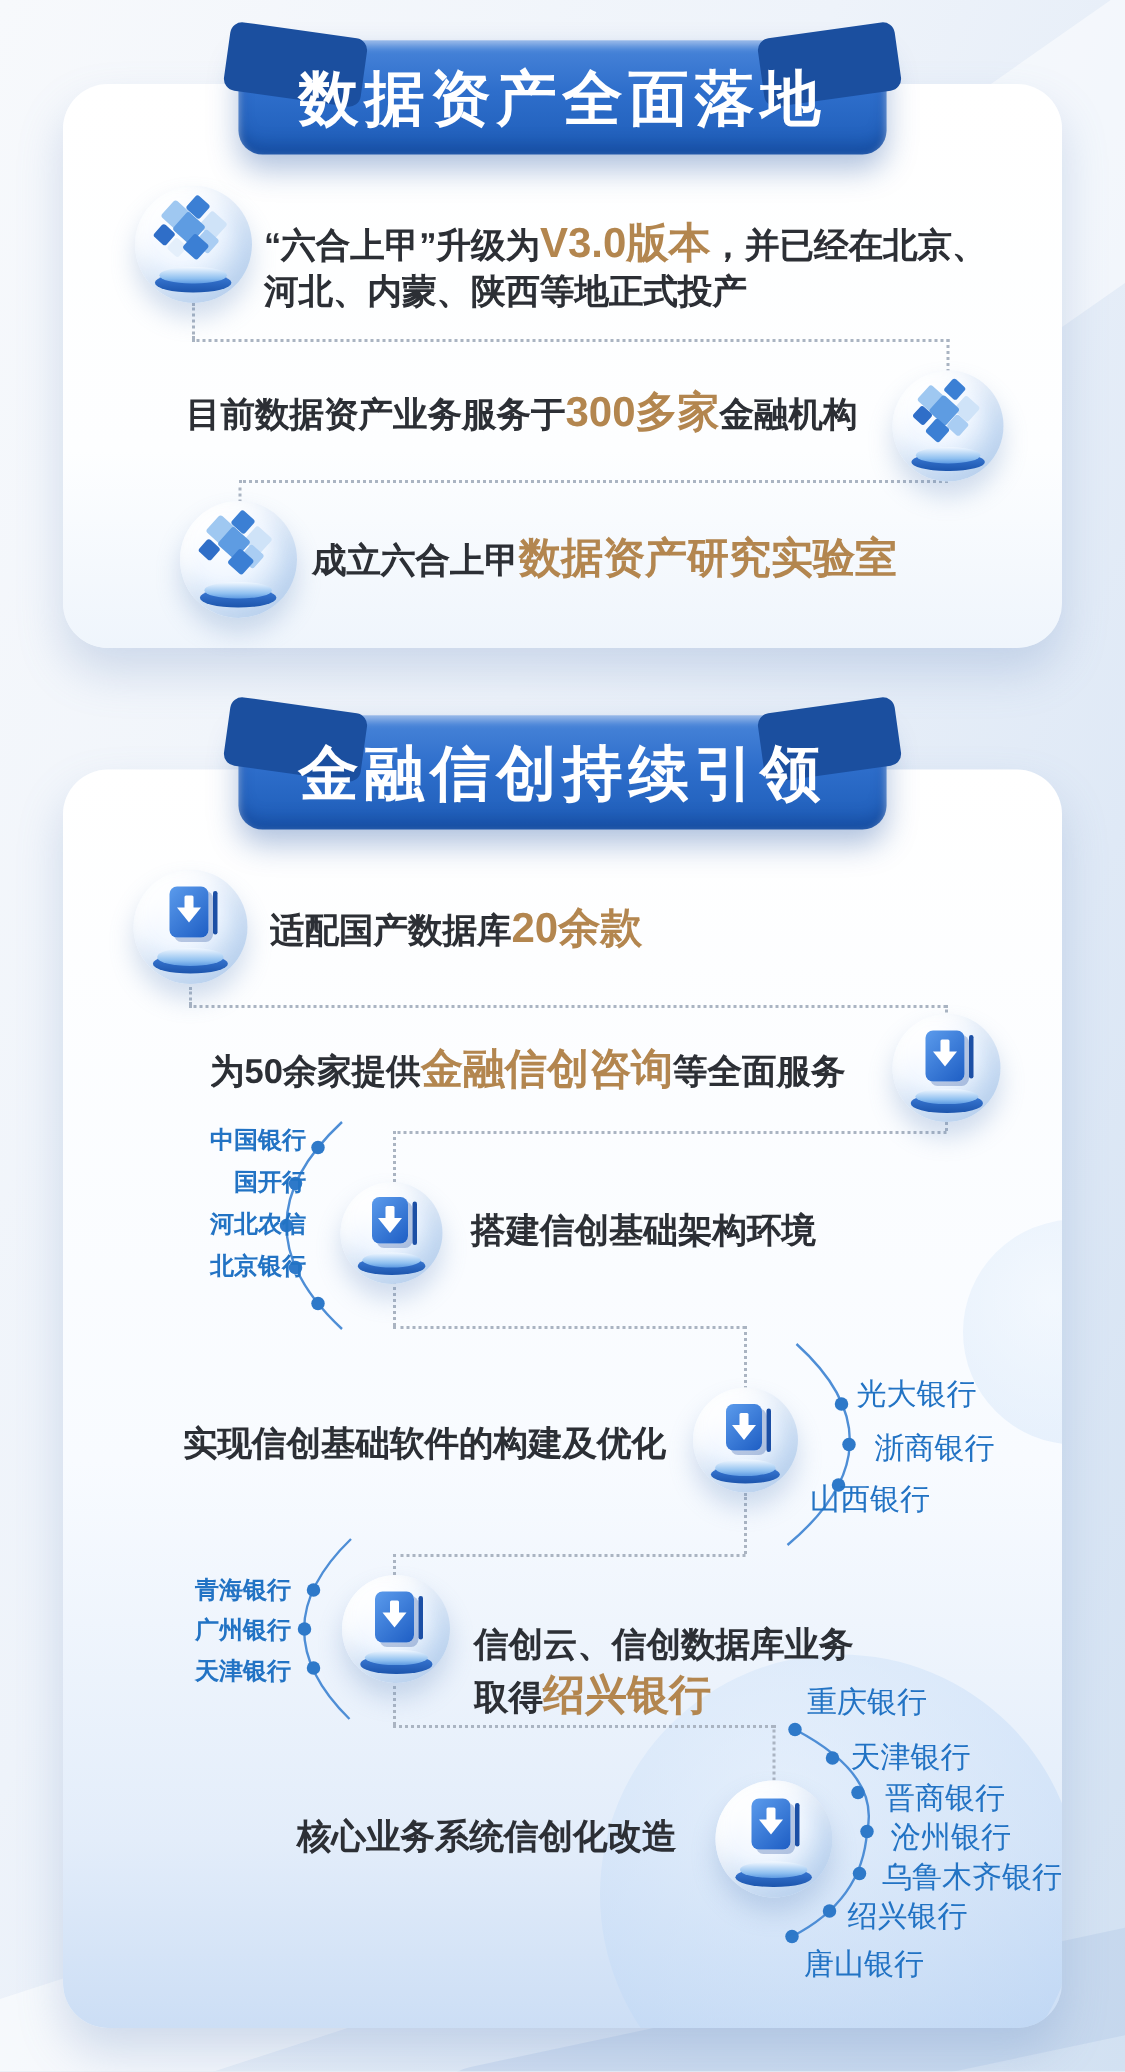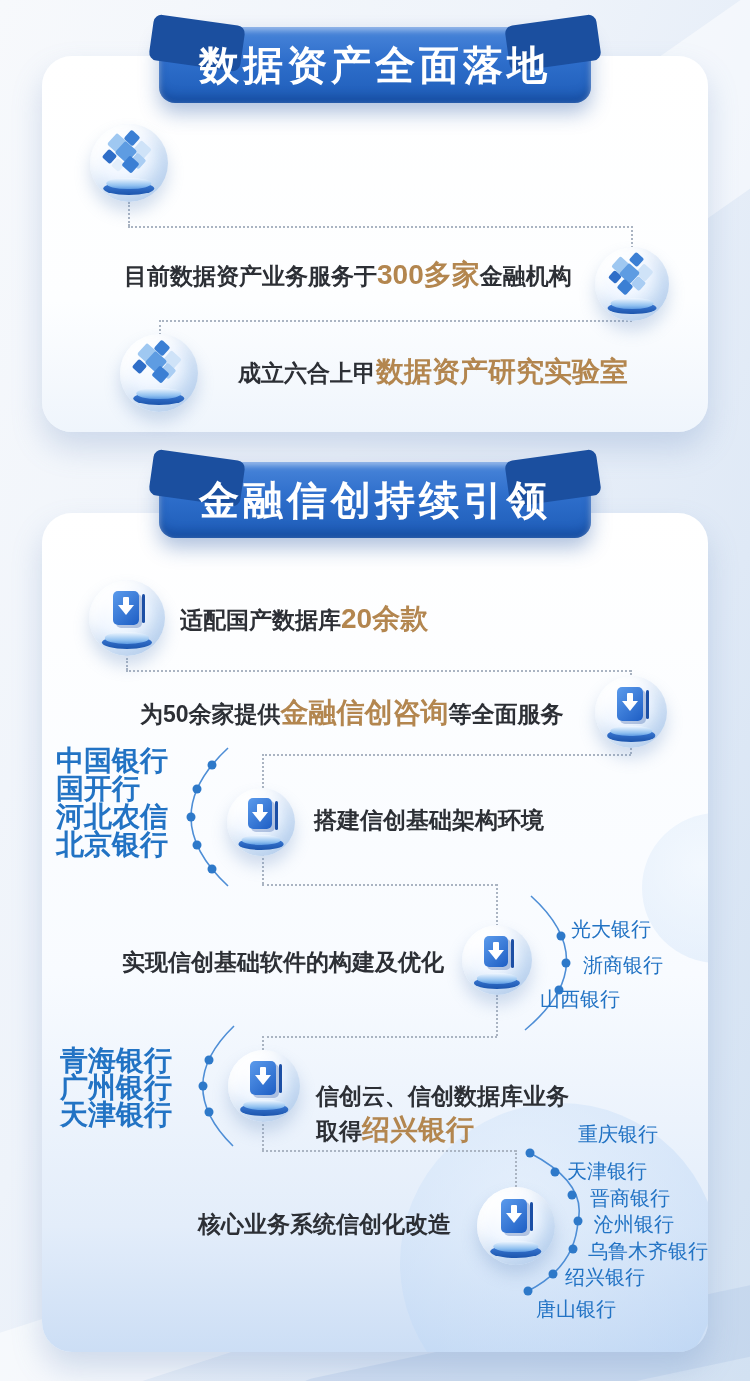--- a/index.html
+++ b/index.html
@@ -20,21 +20,21 @@
   .blob.b2{left:600px;top:300px;width:150px;height:150px;background:radial-gradient(circle at 40% 35%,rgba(235,244,253,.9),rgba(170,203,242,.5));opacity:.55;}
 
   .banner{position:absolute;left:159px;width:432px;height:76px;z-index:5;border-radius:16px;
     background:linear-gradient(180deg,#4a86da 0%,#2e6ecb 45%,#1e5db8 100%);
     box-shadow:0 10px 20px rgba(30,80,160,.35),inset 0 3px 6px rgba(255,255,255,.5),inset 0 -7px 10px rgba(10,50,120,.35);
     display:flex;align-items:center;justify-content:center;color:#ffffff;font-size:40px;font-weight:bold;letter-spacing:4px;}
   .banner::before,.banner::after{content:"";position:absolute;top:-7px;width:92px;height:46px;background:#1b4f9f;border-radius:8px;z-index:-1;}
   .banner::before{left:-8px;transform:rotate(8deg);}
   .banner::after{right:-8px;transform:rotate(-8deg);}
   .banner.bn1{top:27px;}
-  .banner.bn2{top:462px;align-items:center;}
+  .banner.bn2{top:477px;align-items:center;}
 
   .dotl{position:absolute;z-index:1;}
   .dotl.h{border-top:2px dotted #aab4c2;}
   .dotl.v{border-left:2px dotted #aab4c2;}
 
   .orb{position:absolute;border-radius:50%;z-index:3;
     background:radial-gradient(circle at 35% 28%,#ffffff 0%,#f1f7ff 38%,#dcebfb 65%,#c2d9f3 100%);
     box-shadow:0 10px 16px rgba(110,145,195,.30),inset -8px -10px 16px rgba(130,165,215,.30),inset 6px 8px 12px rgba(255,255,255,.95);}
   .plat{position:absolute;left:50%;bottom:9%;width:66%;height:17%;transform:translateX(-50%);border-radius:50%;
     background:linear-gradient(180deg,#3f7ed9,#1c55ad);}
@@ -44,21 +44,21 @@
   .door{position:absolute;left:31%;top:15%;width:26px;height:34px;border-radius:5px;
     background:linear-gradient(135deg,#5b9bec,#1e5ec4);box-shadow:3px 3px 0 rgba(26,70,150,.28);}
   .door::after{content:"";position:absolute;right:-6px;top:3px;width:3px;height:29px;border-radius:2px;background:#1c4fa5;}
   .arrS{position:absolute;left:50%;top:6px;width:6px;height:9px;background:#ffffff;transform:translateX(-50%);border-radius:1px;}
   .arrH{position:absolute;left:50%;top:14px;transform:translateX(-50%);width:0;height:0;
     border-left:8px solid transparent;border-right:8px solid transparent;border-top:10px solid #ffffff;}
 
   .row{position:absolute;white-space:nowrap;font-weight:bold;color:#2c2f35;font-size:23px;z-index:4;}
   .g{color:#b3864f;font-size:28px;}
   .bank{position:absolute;color:#2273c4;font-size:20px;font-weight:normal;white-space:nowrap;z-index:4;}
-  .bank-col{position:absolute;color:#2273c4;font-size:28px;font-weight:bold;z-index:4;}
+  .bank-col{position:absolute;text-align:right;color:#2273c4;font-size:16px;font-weight:bold;z-index:4;}
   svg.arc{position:absolute;z-index:2;overflow:visible;}
   svg.arc path{fill:none;stroke:#4e8ed6;stroke-width:1.6px;}
   svg.arc circle{fill:#2e79c9;}
 </style>
 </head>
 <body>
 
 <div class="stage">
   <div class="streak s3"></div>
   <div class="streak s1"></div>
@@ -79,20 +79,24 @@
     <span class="cb" style="left:26%;top:16%;width:15px;height:15px;background:#9fc8f1;"></span>
     <span class="cb" style="left:46%;top:10%;width:12px;height:12px;background:#3b7fd4;"></span>
     <span class="cb" style="left:58%;top:24%;width:14px;height:14px;background:#cfe3f8;"></span>
     <span class="cb" style="left:18%;top:34%;width:11px;height:11px;background:#2f6ec8;"></span>
     <span class="cb" style="left:36%;top:26%;width:16px;height:16px;background:#5e9ce2;"></span>
     <span class="cb" style="left:54%;top:40%;width:12px;height:12px;background:#a9cdf3;"></span>
     <span class="cb" style="left:30%;top:46%;width:10px;height:10px;background:#e4effb;"></span>
     <span class="cb" style="left:44%;top:44%;width:13px;height:13px;background:#3b7fd4;"></span>
     <span class="plat"></span>
   </div>
+  <div class="row" style="left:176px;top:146px;line-height:31px;">
+    <span>“六合上甲”升级为</span><span class="g">V3.0版本</span><span>，并已经在北京、</span><br>
+    <span>河北、内蒙、陕西等地正式投产</span>
+  </div>
 
   <div class="row" style="left:124px;top:258px;line-height:34px;">
     <span>目前数据资产业务服务于</span><span class="g">300多家</span><span>金融机构</span>
   </div>
   <div class="orb" style="left:595px;top:247px;width:74px;height:74px;">
     <span class="cb" style="left:26%;top:16%;width:14px;height:14px;background:#9fc8f1;"></span>
     <span class="cb" style="left:48%;top:10%;width:11px;height:11px;background:#3b7fd4;"></span>
     <span class="cb" style="left:58%;top:26%;width:13px;height:13px;background:#cfe3f8;"></span>
     <span class="cb" style="left:20%;top:34%;width:10px;height:10px;background:#2f6ec8;"></span>
     <span class="cb" style="left:36%;top:26%;width:15px;height:15px;background:#5e9ce2;"></span>
@@ -104,21 +108,21 @@
   <div class="orb" style="left:120px;top:334px;width:78px;height:78px;">
     <span class="cb" style="left:26%;top:16%;width:15px;height:15px;background:#9fc8f1;"></span>
     <span class="cb" style="left:46%;top:10%;width:12px;height:12px;background:#3b7fd4;"></span>
     <span class="cb" style="left:58%;top:24%;width:14px;height:14px;background:#cfe3f8;"></span>
     <span class="cb" style="left:18%;top:34%;width:11px;height:11px;background:#2f6ec8;"></span>
     <span class="cb" style="left:36%;top:26%;width:16px;height:16px;background:#5e9ce2;"></span>
     <span class="cb" style="left:54%;top:40%;width:12px;height:12px;background:#a9cdf3;"></span>
     <span class="cb" style="left:44%;top:44%;width:13px;height:13px;background:#3b7fd4;"></span>
     <span class="plat"></span>
   </div>
-  <div class="row" style="left:208px;top:355px;line-height:34px;margin-left:30px;">
+  <div class="row" style="left:208px;top:355px;line-height:34px;">
     <span>成立六合上甲</span><span class="g">数据资产研究实验室</span>
   </div>
 
   <div class="card c2">
     <div class="blob b1"></div>
     <div class="blob b2"></div>
   </div>
   <div class="banner bn2">
     <span>金融信创持续引领</span>
   </div>
@@ -240,20 +244,20 @@
   <svg class="arc" style="left:455px;top:1135px;" width="150" height="180">
     <path d="M 75 18 Q 132 48 123 86 Q 120 132 73 156"></path>
     <circle cx="75" cy="18" r="4.5"></circle>
     <circle cx="100" cy="37" r="4.5"></circle>
     <circle cx="117" cy="60" r="4.5"></circle>
     <circle cx="123" cy="86" r="4.5"></circle>
     <circle cx="118" cy="114" r="4.5"></circle>
     <circle cx="98" cy="139" r="4.5"></circle>
     <circle cx="73" cy="156" r="4.5"></circle>
   </svg>
-  <div class="bank" style="left:538px;top:1121px;margin-left:40px;">重庆银行</div>
+  <div class="bank" style="left:538px;top:1121px;">重庆银行</div>
   <div class="bank" style="left:567px;top:1158px;">天津银行</div>
   <div class="bank" style="left:590px;top:1185px;">晋商银行</div>
   <div class="bank" style="left:594px;top:1211px;">沧州银行</div>
   <div class="bank" style="left:588px;top:1238px;">乌鲁木齐银行</div>
   <div class="bank" style="left:565px;top:1264px;">绍兴银行</div>
   <div class="bank" style="left:536px;top:1296px;">唐山银行</div>
 </div>
 
 </body></html>

